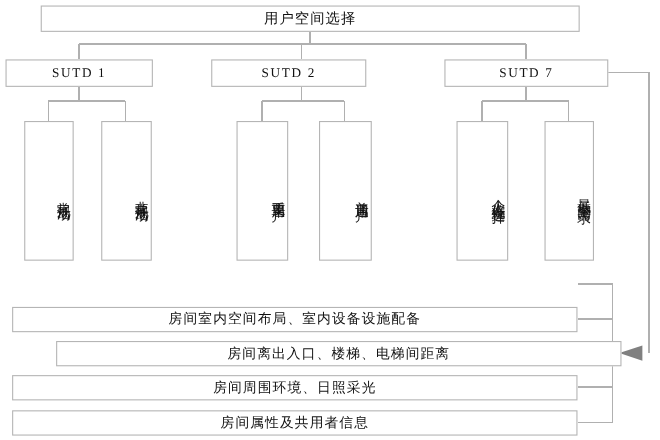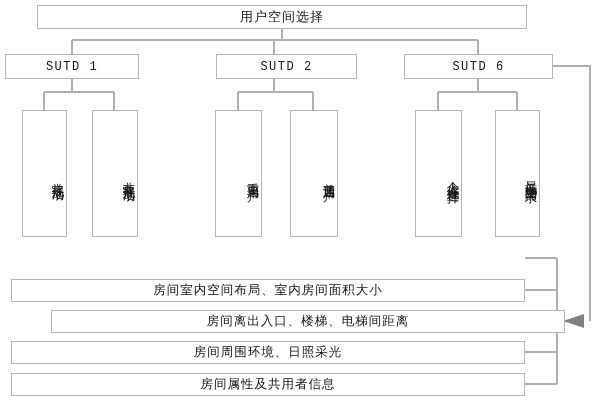--- a/index.html
+++ b/index.html
@@ -34,21 +34,21 @@
     color: #111111;
     z-index: 2;
   }
   .node.root {
     font-size: 13px;
     letter-spacing: 1px;
   }
   .node.tier2 {
     font-size: 12px;
     letter-spacing: 1.5px;
-    font-family: Liberation Mono, monospace;
+    font-family: Liberation Serif, serif;
     justify-content: center;
   }
   .node.vbox {
     font-size: 12.5px;
     line-height: 1.32;
     writing-mode: vertical-rl;
     text-orientation: upright;
     letter-spacing: 2px;
     padding-top: 6px;
     align-items: flex-start;
@@ -100,25 +100,25 @@
     <polygon points="563,321 584,314 584,328" fill="#808080"></polygon>
   </svg>
 
   <div class="node root" style="left:37px; top:5px; width:490px; height:24px;">
     <span>用户空间选择</span>
   </div>
 
   <div class="node tier2" style="left:5px; top:54px; width:134px; height:25px;">
     <span>SUTD 1</span>
   </div>
-  <div class="node tier2" style="left:216px; top:54px; width:141px; height:25px;">
+  <div class="node tier2" style="left:192px; top:54px; width:141px; height:25px;">
     <span>SUTD 2</span>
   </div>
   <div class="node tier2" style="left:404px; top:54px; width:149px; height:25px;">
-    <span>SUTD 6</span>
+    <span>SUTD 7</span>
   </div>
 
   <div class="node vbox" style="left:22px; top:110px; width:45px; height:127px;">
     <span>常规活动</span>
   </div>
   <div class="node vbox" style="left:92px; top:110px; width:46px; height:127px;">
     <span>非常规活动</span>
   </div>
   <div class="node vbox" style="left:215px; top:110px; width:47px; height:127px;">
     <span>重要用户</span>
@@ -127,21 +127,21 @@
     <span>普通用户</span>
   </div>
   <div class="node vbox" style="left:415px; top:110px; width:47px; height:127px;">
     <span>个人偏好选择</span>
   </div>
   <div class="node vbox" style="left:495px; top:110px; width:45px; height:127px;">
     <span>最低空间需求</span>
   </div>
 
   <div class="node bar" style="left:11px; top:279px; width:514px; height:23px;">
-    <span>房间室内空间布局、室内房间面积大小</span>
+    <span>房间室内空间布局、室内设备设施配备</span>
   </div>
   <div class="node bar" style="left:11px; top:310px; width:514px; height:23px;margin-left:40px;">
     <span>房间离出入口、楼梯、电梯间距离</span>
   </div>
   <div class="node bar" style="left:11px; top:373px; width:514px; height:23px;">
     <span>房间属性及共用者信息</span>
   </div>
   <div class="node bar" style="left:11px; top:341px; width:514px; height:23px;">
     <span>房间周围环境、日照采光</span>
   </div>

